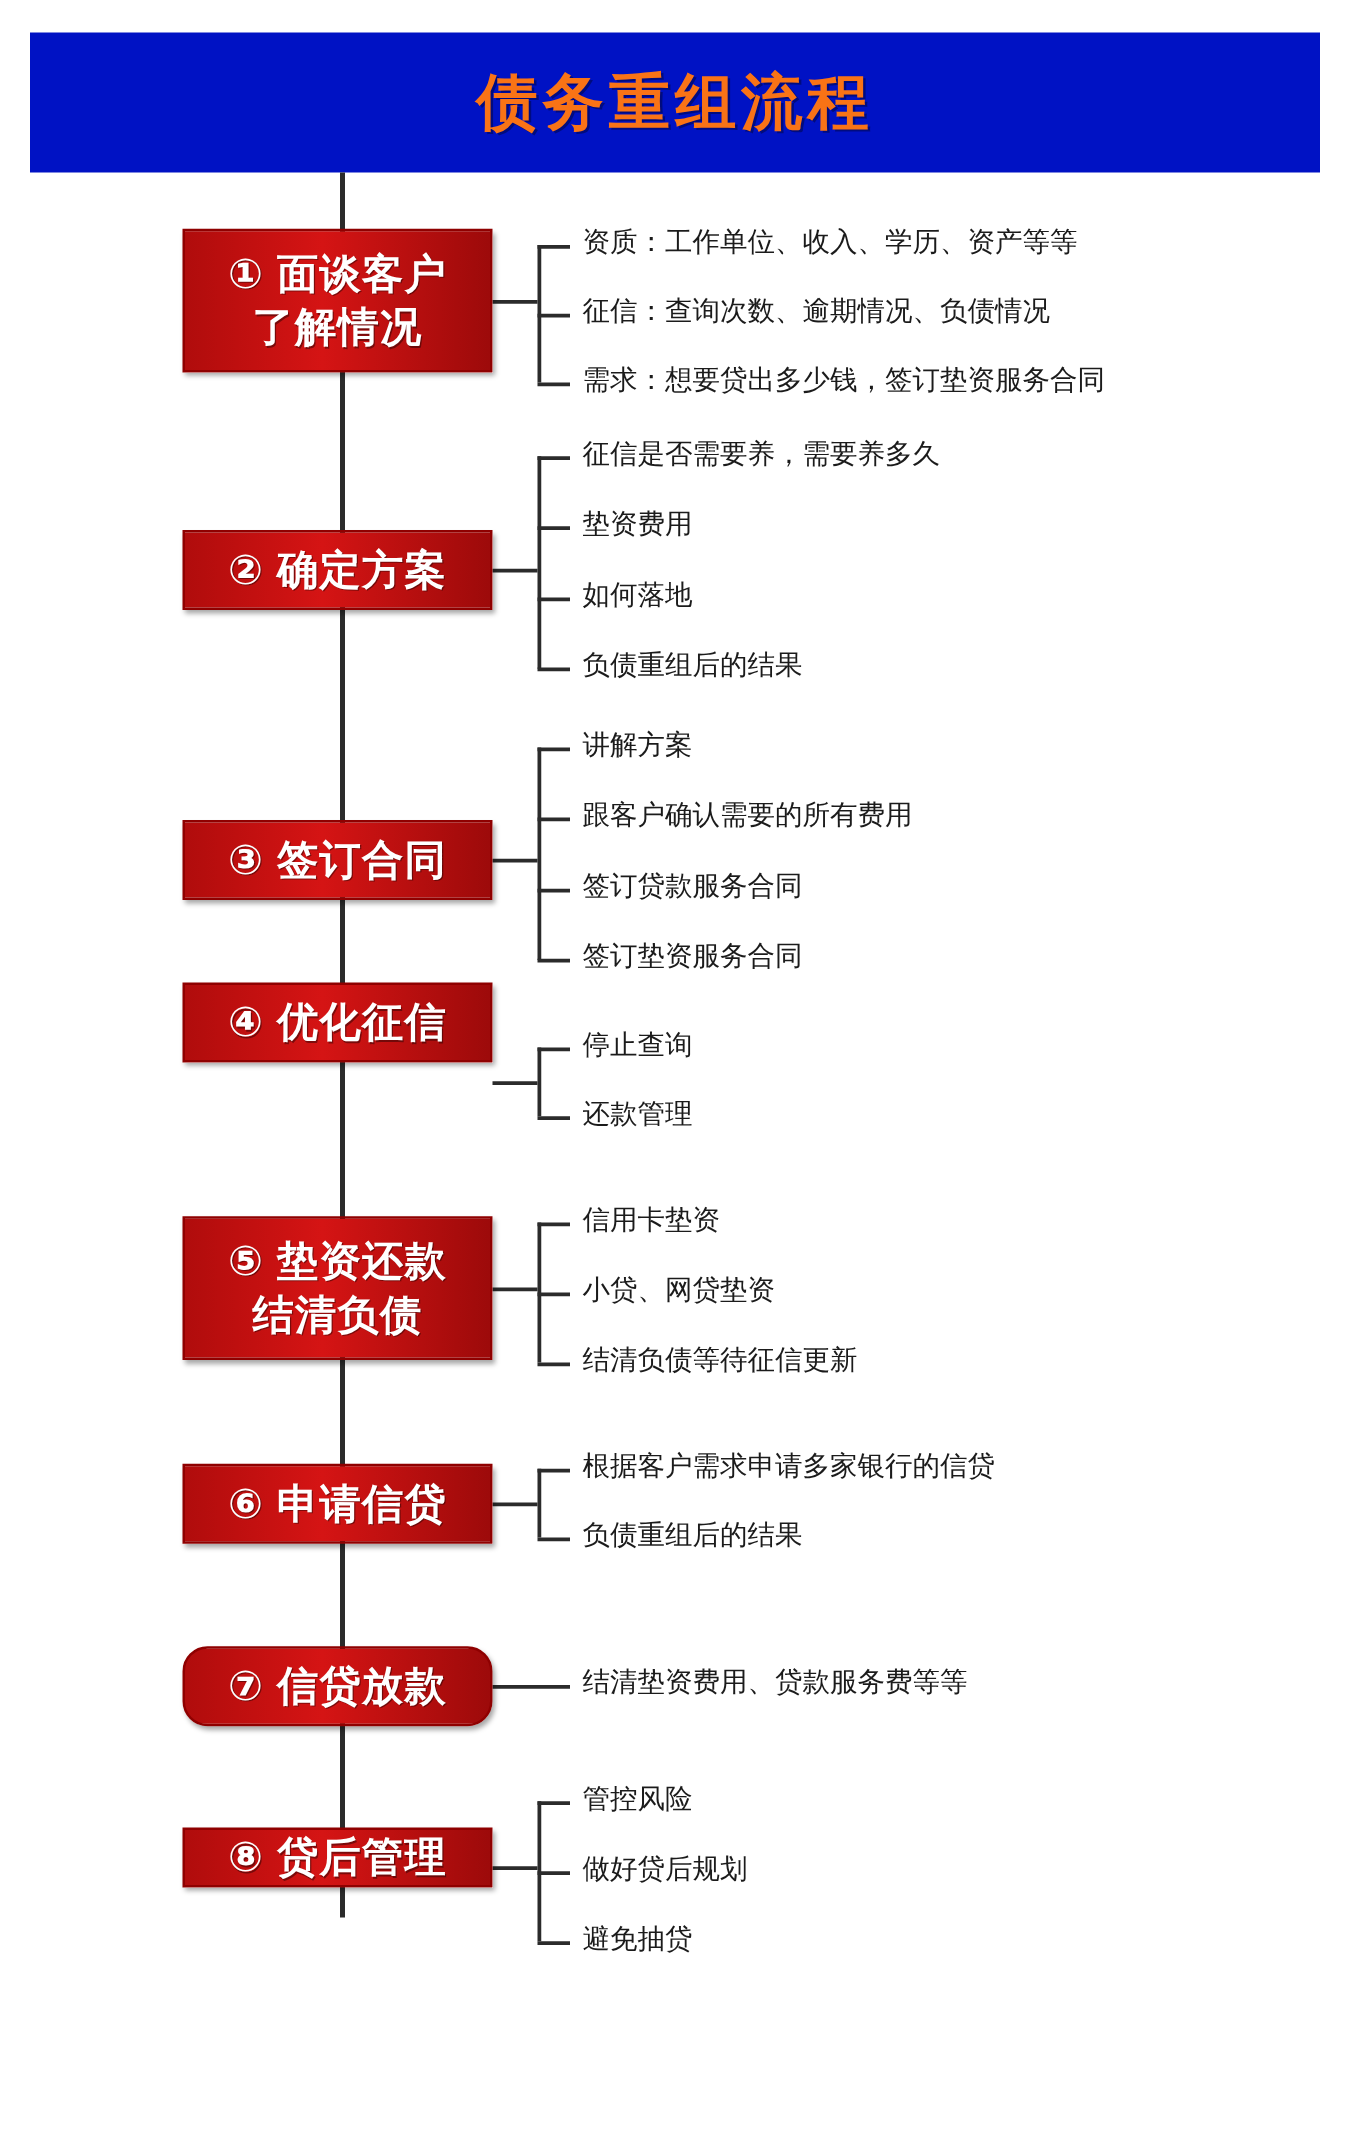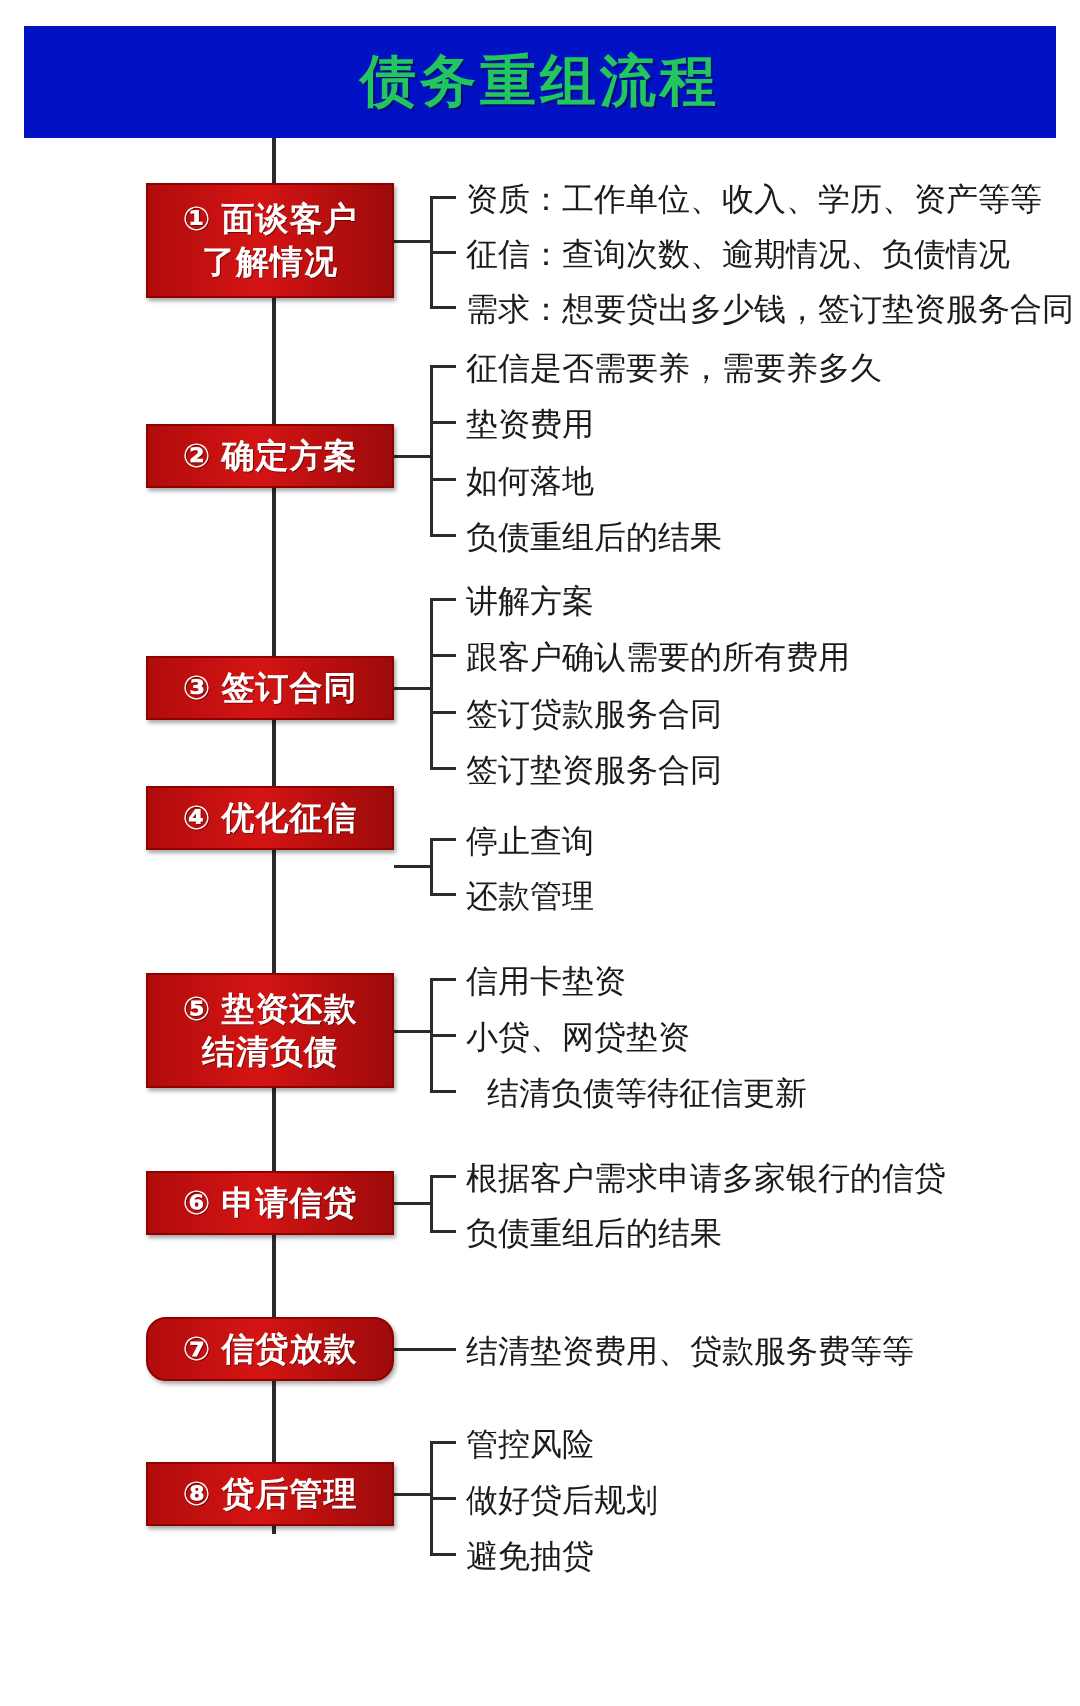--- a/index.html
+++ b/index.html
@@ -22,22 +22,22 @@
     left: 24px;
     top: 26px;
     width: 1032px;
     height: 112px;
     background: #0012c4;
     display: flex;
     align-items: center;
     justify-content: center;
   }
   .title-banner .title-text {
-    color: #22c55e;
-    font-size: 56px;
+    color: #f97316;
+    font-size: 49px;
     font-weight: bold;
     letter-spacing: 4px;
     text-shadow: 2px 2px 0 rgba(0,0,0,0.35);
   }
 
   
   .spine {
     position: absolute;
     left: 272px;
     top: 138px;
@@ -90,21 +90,21 @@
     width: 26px;
     height: 3px;
     background: #2b2b2b;
     z-index: 1;
   }
 
   
   .bullet {
     position: absolute;
     color: #1b1b1b;
-    font-size: 32px;
+    font-size: 22px;
     line-height: 1;
     white-space: nowrap;
     z-index: 2;
   }
 </style>
 </head>
 <body>
 
 <div class="title-banner">
   <span class="title-text">债务重组流程</span>
@@ -167,39 +167,39 @@
   <span class="step-label">⑤ 垫资还款
 结清负债</span>
 </div>
 <div class="stem" style="left:394px; top:1030px; width:36px;"></div>
 <div class="bracket" style="left:430px; top:978px; height:112px;"></div>
 <div class="tick" style="left:430px; top:978px;"></div>
 <div class="tick" style="left:430px; top:1034px;"></div>
 <div class="tick" style="left:430px; top:1090px;"></div>
 <div class="bullet" style="left:466px; top:965px;">信用卡垫资</div>
 <div class="bullet" style="left:466px; top:1021px;">小贷、网贷垫资</div>
-<div class="bullet" style="left:466px; top:1077px;margin-left:21px;">结清负债等待征信更新</div>
+<div class="bullet" style="left:466px; top:1077px;">结清负债等待征信更新</div>
 
 <div class="step-box" style="top:1171px; height:64px;">
   <span class="step-label">⑥ 申请信贷</span>
 </div>
 <div class="stem" style="left:394px; top:1202px; width:36px;"></div>
 <div class="bracket" style="left:430px; top:1175px; height:55px;"></div>
 <div class="tick" style="left:430px; top:1175px;"></div>
 <div class="tick" style="left:430px; top:1230px;"></div>
 <div class="bullet" style="left:466px; top:1162px;">根据客户需求申请多家银行的信贷</div>
 <div class="bullet" style="left:466px; top:1217px;">负债重组后的结果</div>
 
 <div class="step-box" style="top:1317px; height:64px;border-radius:20px;">
   <span class="step-label">⑦ 信贷放款</span>
 </div>
 <div class="stem" style="left:394px; top:1348px; width:62px;"></div>
 <div class="bullet" style="left:466px; top:1335px;">结清垫资费用、贷款服务费等等</div>
 
-<div class="step-box" style="top:1462px; height:64px;">
+<div class="step-box" style="top:1462px; height:48px;">
   <span class="step-label">⑧ 贷后管理</span>
 </div>
 <div class="stem" style="left:394px; top:1493px; width:36px;"></div>
 <div class="bracket" style="left:430px; top:1441px; height:112px;"></div>
 <div class="tick" style="left:430px; top:1441px;"></div>
 <div class="tick" style="left:430px; top:1497px;"></div>
 <div class="tick" style="left:430px; top:1553px;"></div>
 <div class="bullet" style="left:466px; top:1428px;">管控风险</div>
 <div class="bullet" style="left:466px; top:1484px;">做好贷后规划</div>
 <div class="bullet" style="left:466px; top:1540px;">避免抽贷</div>

